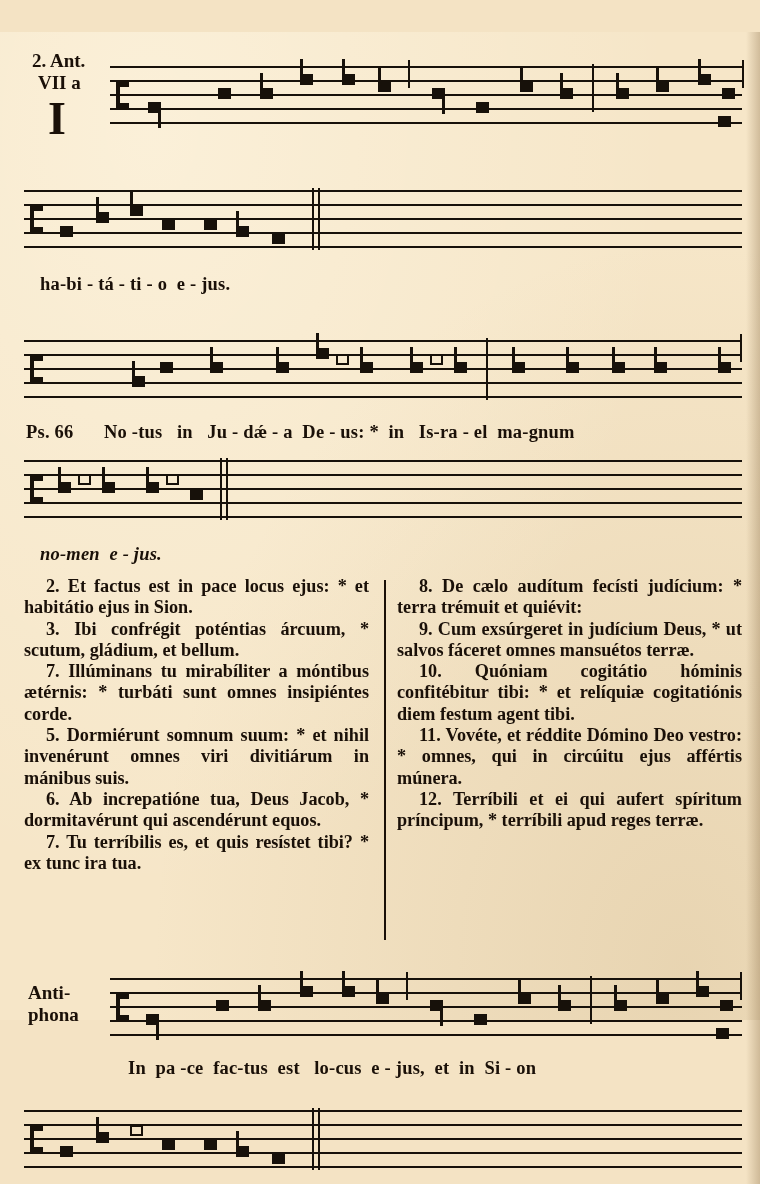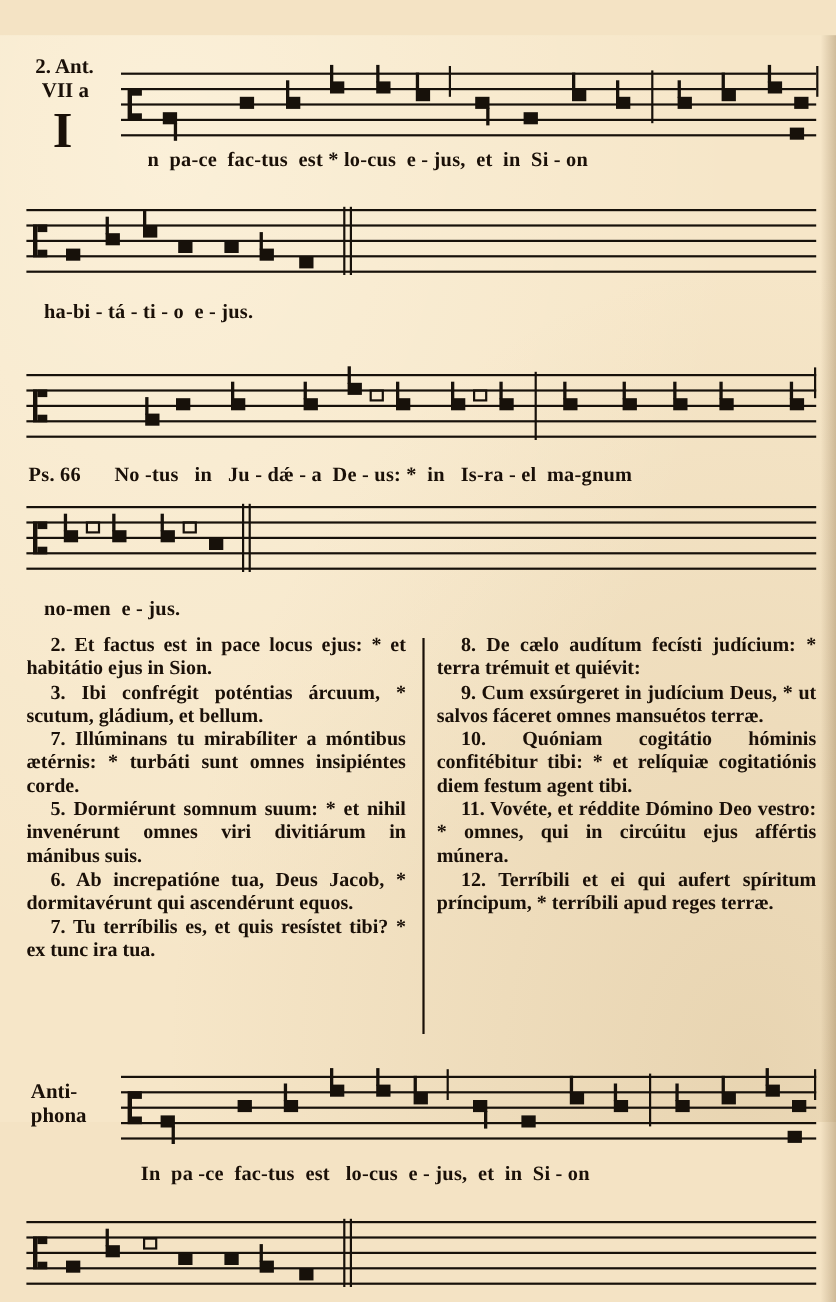--- a/index.html
+++ b/index.html
@@ -210,21 +210,20 @@
       <div class="n stem" style="left:450px; top:22px;"></div>
       <div class="bar" style="left:482px; top:-2px; height:48px;"></div>
       <div class="n stem" style="left:506px; top:22px;"></div>
       <div class="n stem" style="left:546px; top:15px;"></div>
       <div class="n stem" style="left:588px; top:8px;"></div>
       <div class="n" style="left:612px; top:22px;"></div>
       <div class="n" style="left:608px; top:50px;"></div>
       <div class="bar" style="left:632px; top:-6px; height:28px;"></div>
     </div>
 
-    <div class="lyric" style="left:110px; top:86px;">n  pa-ce  fac-tus  est * lo-cus  e - jus,  et  in  Si - on</div>
   </div>
 
   <div class="system" style="left:24px; top:158px; width:718px; height:100px;">
     <div class="staff" style="left:0px; top:0px; width:718px; height:58px;">
       <div class="line l0"></div>
       <div class="line l1"></div>
       <div class="line l2"></div>
       <div class="line l3"></div>
       <div class="line l4"></div>
 
@@ -267,21 +266,21 @@
       <div class="n stem" style="left:542px; top:22px;"></div>
       <div class="n stem" style="left:588px; top:22px;"></div>
       <div class="n stem" style="left:630px; top:22px;"></div>
       <div class="n stem" style="left:694px; top:22px;"></div>
       <div class="bar" style="left:716px; top:-6px; height:28px;"></div>
     </div>
     <div class="lyric" style="left:2px; top:100px;">Ps. 66</div>
     <div class="lyric" style="left:80px; top:100px;">No -tus   in   Ju - dǽ - a  De - us: *  in   Is-ra - el  ma-gnum</div>
   </div>
 
-  <div class="system" style="left:24px; top:428px; width:718px; height:100px;">
+  <div class="system" style="left:24px; top:428px; width:718px; height:100px;font-style:italic;">
     <div class="staff" style="left:0px; top:0px; width:718px; height:58px;">
       <div class="line l0"></div>
       <div class="line l1"></div>
       <div class="line l2"></div>
       <div class="line l3"></div>
       <div class="line l4"></div>
 
       <div class="clef" style="left:6px; top:14px;"></div>
 
       <div class="n stem" style="left:34px; top:22px;"></div>

